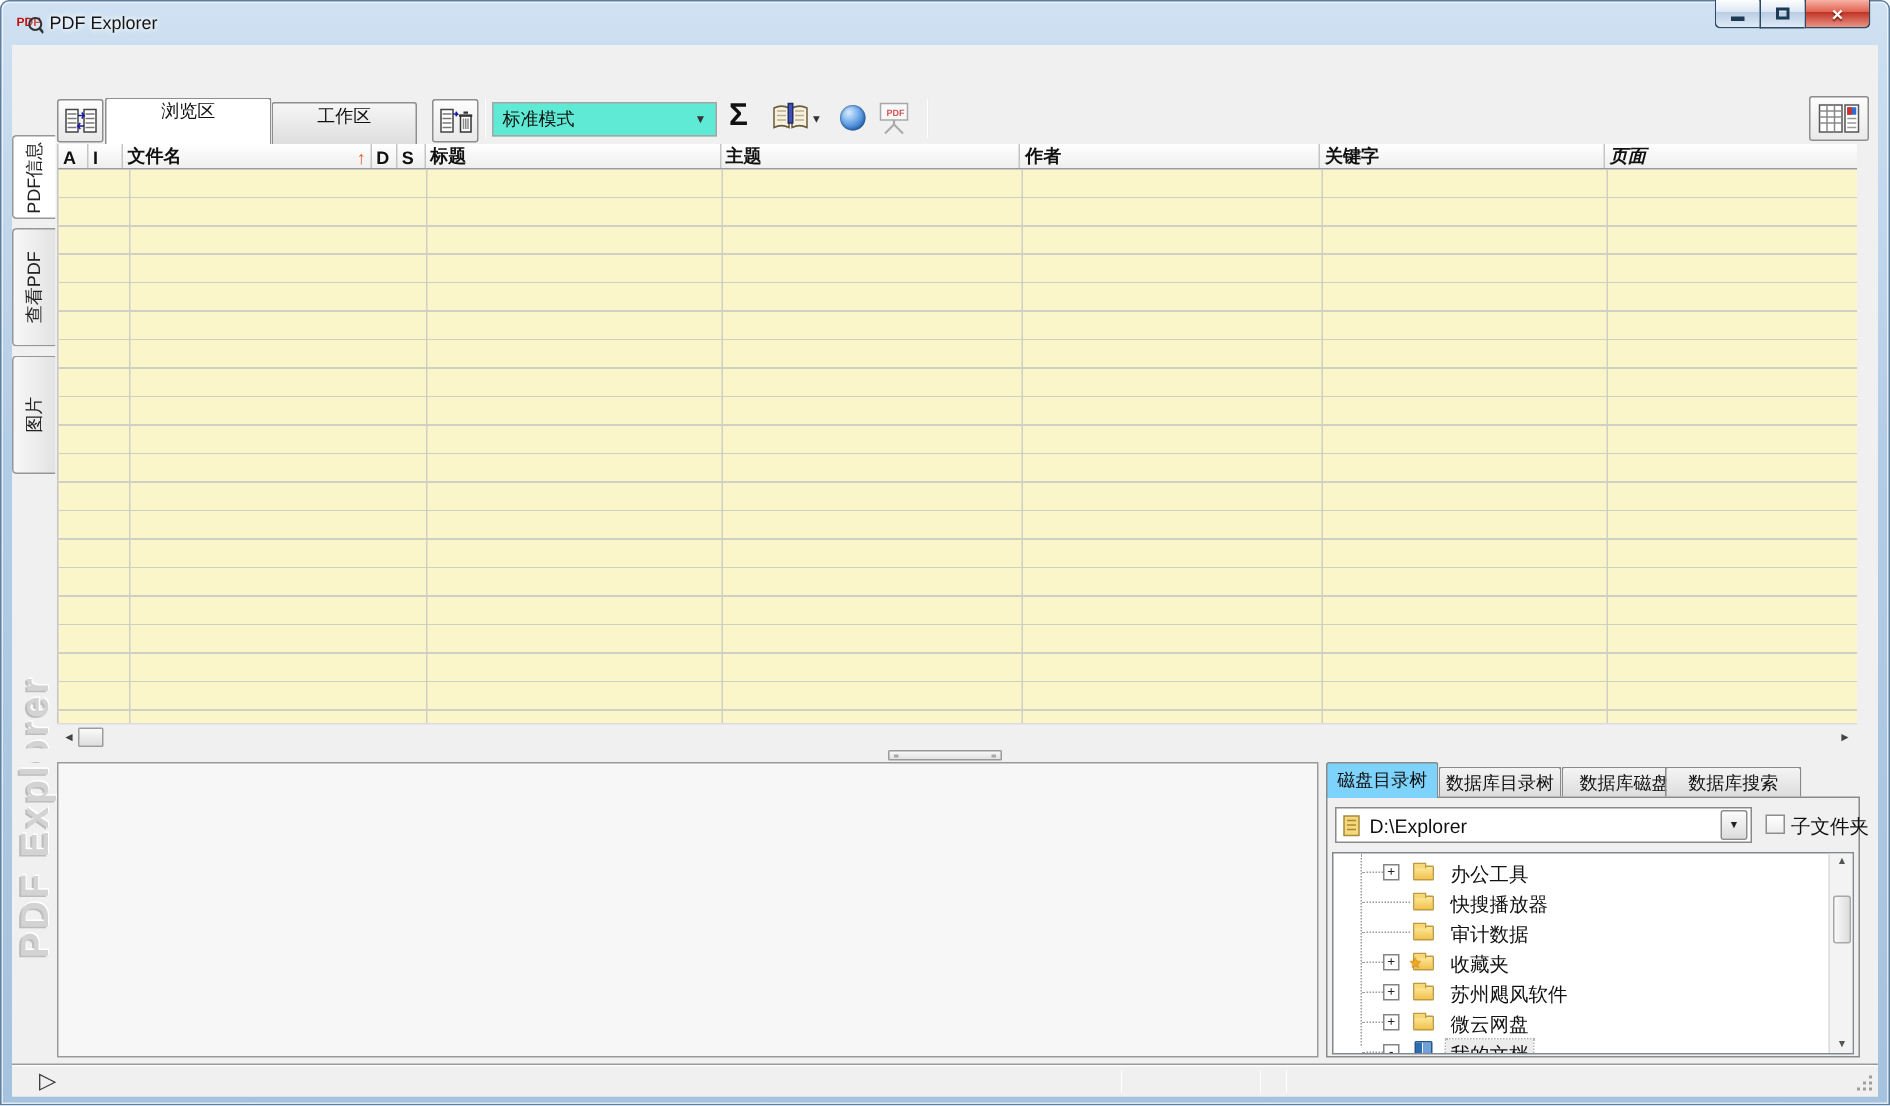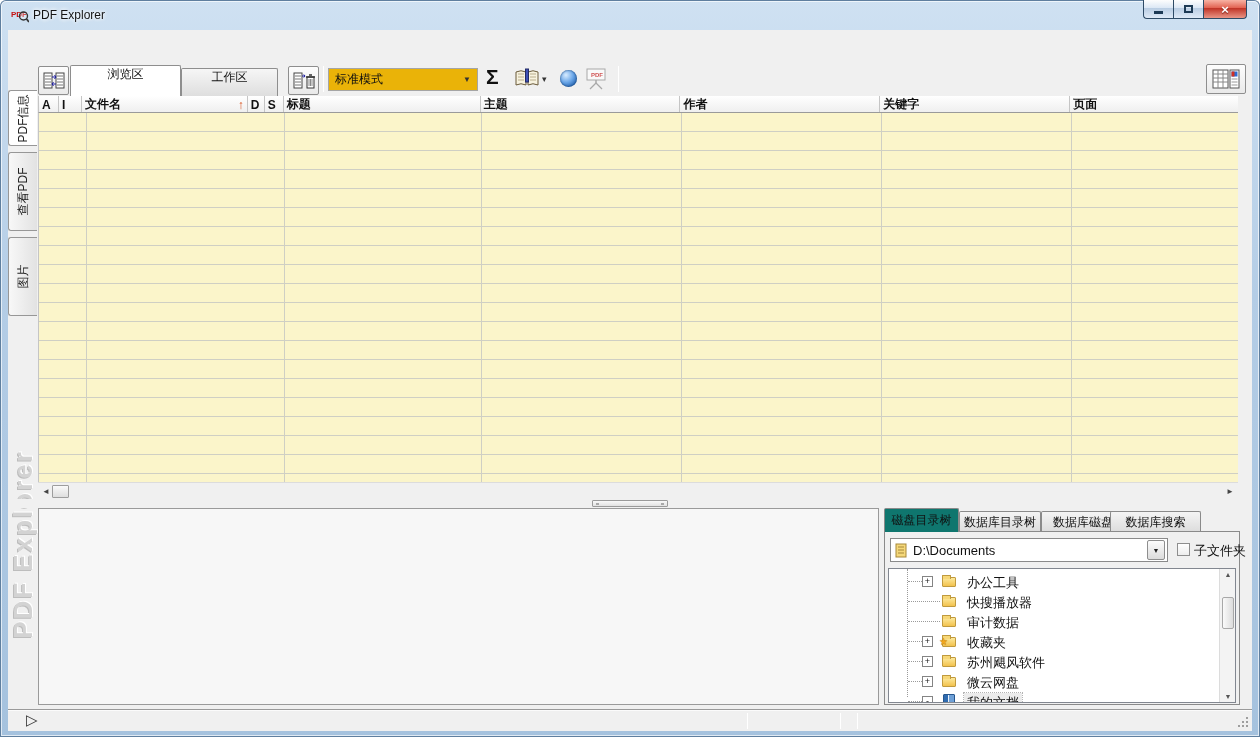--- a/index.html
+++ b/index.html
@@ -31,21 +31,21 @@
   .menu-item{position:absolute;top:0;line-height:32px;padding:0 4px;cursor:default;}
   
   .toolbar{position:absolute;left:0;top:32px;width:100%;height:34px;background:#f0f0f0;}
   .tbtn{position:absolute;border:1px solid #8e8e8e;border-radius:2px;background:linear-gradient(180deg,#fdfdfd,#e9e9e9);
     display:flex;align-items:center;justify-content:center;}
   .tsep{position:absolute;top:4px;width:1px;height:26px;background:#c6c6c6;border-right:1px solid #fff;}
   .view-tab{position:absolute;border:1px solid #8e8e8e;border-bottom:none;border-radius:2px 2px 0 0;
     display:flex;align-items:flex-start;justify-content:center;}
   .view-tab.active{background:#fff;z-index:2;}
   .view-tab.inactive{background:linear-gradient(180deg,#f6f6f6,#dedede);}
-  .mode-combo{position:absolute;left:320px;top:6px;width:150px;height:23px;background:#eab308;border:1px solid #a5a5a5;
+  .mode-combo{position:absolute;left:320px;top:6px;width:150px;height:23px;background:#5eead4;border:1px solid #a5a5a5;
     display:flex;align-items:center;padding:0 6px;}
   .mode-combo .dd{margin-left:auto;font-size:8px;color:#333;}
   .sigma{position:absolute;left:478px;top:3px;font-size:21px;font-weight:bold;color:#111;cursor:default;}
   .book-dd{position:absolute;left:534px;top:12px;font-size:9px;color:#333;}
   .globe{position:absolute;left:552px;top:8px;width:17px;height:17px;border-radius:50%;
     background:radial-gradient(circle at 35% 30%,#d8ecff 0%,#6aa6e8 45%,#2563ae 80%,#144a8c 100%);box-shadow:inset 0 0 2px #0d3a70;}
   
   .grid-header{position:absolute;left:30px;top:66px;width:1200px;height:17px;display:flex;
     background:linear-gradient(180deg,#ffffff,#efefef);border-bottom:1px solid #9a9a9a;border-left:1px solid #c5c5c5;}
   .gh-cell{height:100%;border-right:1px solid #c5c5c5;font-weight:bold;padding:1px 3px 0 3px;white-space:nowrap;overflow:hidden;
@@ -64,21 +64,21 @@
   .split-grip{margin-top:1px;width:76px;height:7px;border:1px solid #9a9a9a;border-radius:1px;
     background:linear-gradient(180deg,#f8f8f8,#e2e2e2);position:relative;}
   .split-grip::before,.split-grip::after{content:"";position:absolute;top:2px;width:3px;height:2px;background:#a8a8a8;}
   .split-grip::before{left:3px;} .split-grip::after{right:3px;}
   
   .preview-panel{position:absolute;left:30px;top:478px;width:841px;height:197px;background:#f7f7f7;border:1px solid #9a9a9a;}
   
   .explorer{position:absolute;left:876px;top:478px;width:356px;height:197px;}
   .exp-tab{position:absolute;display:flex;align-items:center;justify-content:center;border:1px solid #8a8a8a;border-bottom:none;
     border-radius:2px 2px 0 0;white-space:nowrap;}
-  .exp-tab.active{top:0;height:24px;background:#0f766e;z-index:2;}
+  .exp-tab.active{top:0;height:24px;background:#7dd3fc;z-index:2;}
   .exp-tab.inactive{top:3px;height:21px;background:linear-gradient(180deg,#f4f4f4,#dcdcdc);}
   .exp-body{position:absolute;left:0;top:23px;width:356px;height:174px;background:#f0f0f0;border:1px solid #8a8a8a;}
   .path-combo{position:absolute;left:5px;top:6px;width:278px;height:24px;background:#fff;border:1px solid #8a8a8a;
     display:flex;align-items:center;padding:0 2px 0 4px;}
   .path-combo .txt{margin-left:5px;white-space:nowrap;overflow:hidden;font-size:13px;}
   .combo-btn{margin-left:auto;width:18px;height:20px;border:1px solid #8e8e8e;border-radius:2px;
     background:linear-gradient(180deg,#fcfcfc,#dcdcdc);display:flex;align-items:center;justify-content:center;font-size:7px;color:#222;}
   .chk{position:absolute;left:292px;top:11px;width:13px;height:13px;border:1px solid #8e8e8e;background:linear-gradient(180deg,#fff,#ededed);}
   .chk-label{position:absolute;left:309px;top:10px;white-space:nowrap;font-size:13px;}
   .treebox{position:absolute;left:3px;top:36px;width:348px;height:135px;background:#fff;border:1px solid #828790;overflow:hidden;}
@@ -268,21 +268,21 @@
         </div>
       <div class="gh-cell" style="width:200px;">
           <span>主题</span>
         </div>
       <div class="gh-cell" style="width:200px;">
           <span>作者</span>
         </div>
       <div class="gh-cell" style="width:190px;">
           <span>关键字</span>
         </div>
-      <div class="gh-cell" style="width:168px;border-right:none;">
+      <div class="gh-cell" style="width:168px;border-right:none;font-style:italic;">
           <span>页面</span>
         </div>
     </div>
 
     <div class="grid-body">
       <div class="vline" style="left:47px;"></div>
       <div class="vline" style="left:245px;"></div>
       <div class="vline" style="left:442px;"></div>
       <div class="vline" style="left:642px;"></div>
       <div class="vline" style="left:842px;"></div>
@@ -316,21 +316,21 @@
         </div>
 
       <div class="exp-body">
         <div class="path-combo">
           <svg width="13" height="15" viewBox="0 0 13 15">
             <rect x="1" y="1" width="10" height="13" fill="#f5d87a" stroke="#a8893a"></rect>
             <line x1="3" y1="4" x2="9" y2="4" stroke="#a8893a"></line>
               <line x1="3" y1="7" x2="9" y2="7" stroke="#a8893a"></line>
               <line x1="3" y1="10" x2="9" y2="10" stroke="#a8893a"></line>
           </svg>
-          <span class="txt">D:\Documents</span>
+          <span class="txt">D:\Explorer</span>
           <div class="combo-btn">
               <span>▼</span>
             </div>
         </div>
         <div class="chk"></div>
         <span class="chk-label">子文件夹</span>
 
         <div class="treebox">
           <div class="tree-rail"></div>
 

